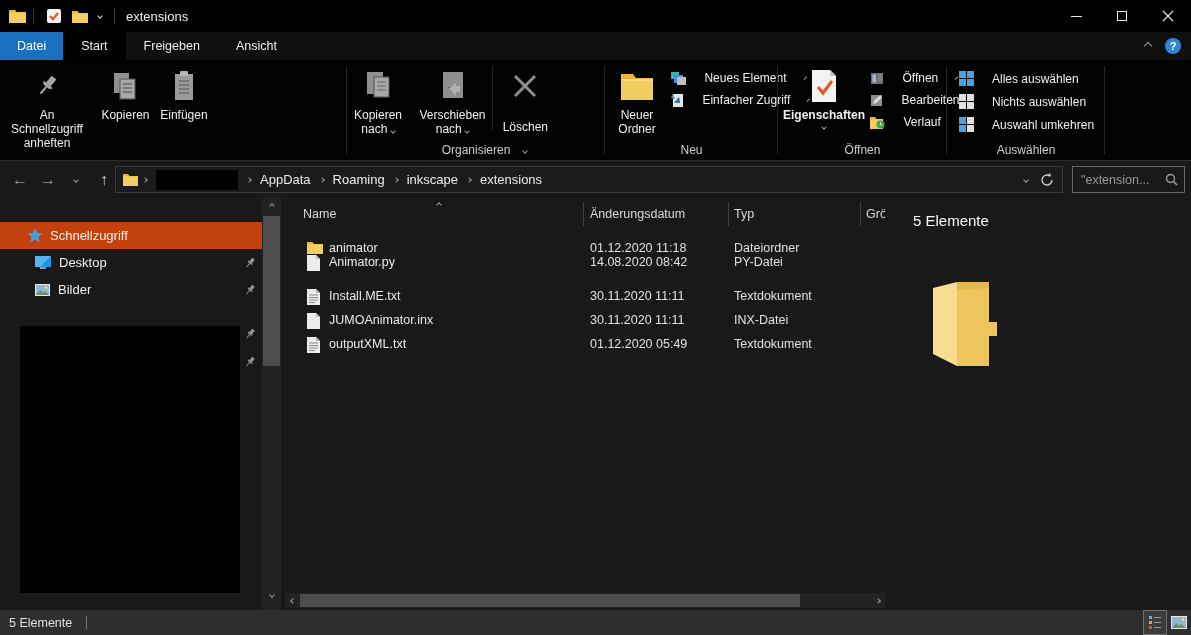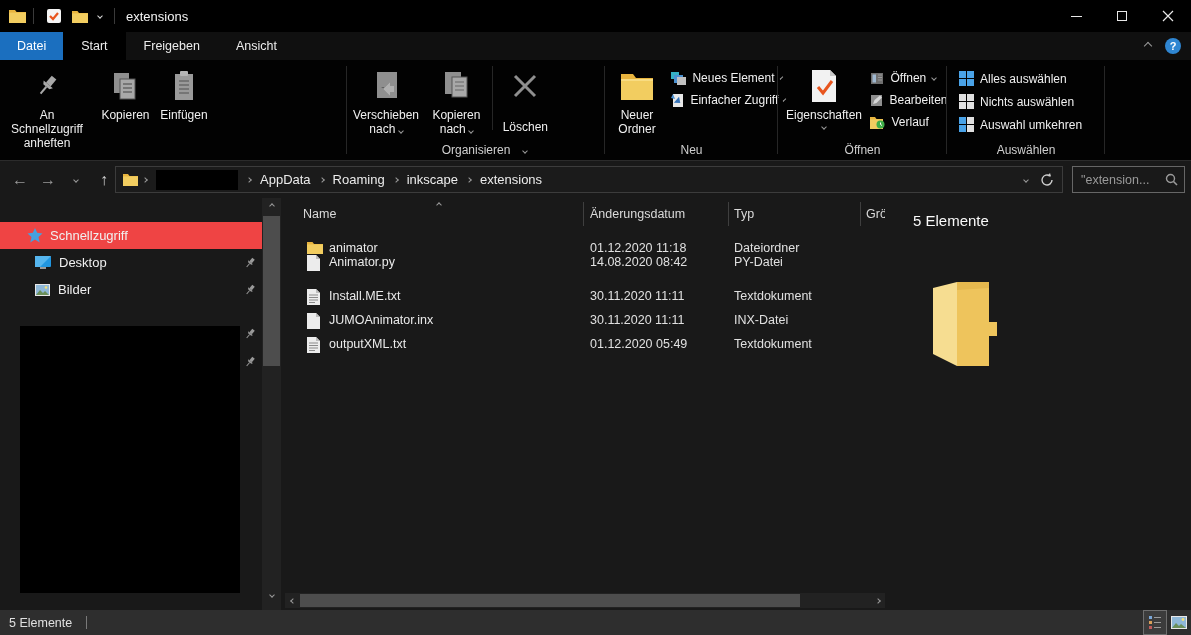--- a/index.html
+++ b/index.html
@@ -35,21 +35,21 @@
 
   
   .ribbon{position:absolute;left:0;top:60px;width:100%;height:101px;background:#020202;border-bottom:1px solid #2b2b2b;}
   .rgroup{position:absolute;top:0;height:100%;}
   .rgroup-sep{position:absolute;top:6px;bottom:6px;width:1px;background:#262626;}
   .rgroup-label{position:absolute;bottom:3px;left:0;right:0;text-align:center;font-size:12px;color:#cfcfcf;}
   .bigbtn{display:inline-flex;flex-direction:column;align-items:center;justify-content:flex-start;background:none;border:none;padding:4px 4px 0 4px;color:#f0f0f0;vertical-align:top;}
   .bigbtn .bic{height:44px;display:flex;align-items:center;justify-content:center;}
   .bigbtn .blabel{font-size:12px;line-height:14px;text-align:center;color:#f0f0f0;}
   .smallcol{display:inline-flex;flex-direction:column;gap:6px;padding-top:10px;vertical-align:top;}
-  .smallbtn{display:flex;align-items:center;gap:6px;background:none;border:none;padding:1px 2px;color:#f0f0f0;font-size:12px;text-align:right;}
+  .smallbtn{display:flex;align-items:center;gap:18px;background:none;border:none;padding:1px 2px;color:#f0f0f0;font-size:12px;text-align:right;}
   .smallbtn .slabel{color:#f0f0f0;font-size:12px;white-space:nowrap;}
   .ic{display:inline-flex;align-items:center;justify-content:center;}
 
   
   .addressbar{position:absolute;left:0;top:161px;width:100%;height:37px;background:#191919;display:flex;align-items:center;}
   .nav-btn{background:none;border:none;color:#9a9a9a;font-size:16px;width:28px;height:28px;display:flex;align-items:center;justify-content:center;padding:0;}
   .addr-field{position:absolute;left:115px;top:5px;width:948px;height:27px;border:1px solid #3c3c3c;background:#1b1b1b;display:flex;align-items:center;}
   .crumb{font-size:13px;color:#ececec;padding:0 4px;white-space:nowrap;}
   .crumb-sep{margin:0 5px;}
   .redact{width:82px;height:20px;background:#000;margin:0 4px;}
@@ -57,21 +57,21 @@
   .search-box{position:absolute;right:6px;top:5px;width:113px;height:27px;border:1px solid #666;background:#191919;display:flex;align-items:center;padding:0 6px;}
   .search-box input{flex:1;min-width:0;background:transparent;border:none;outline:none;color:#cfcfcf;font-size:12.5px;}
   .search-box input::placeholder{color:#9a9a9a;opacity:1;}
 
   
   .main{position:absolute;left:0;top:198px;width:100%;height:412px;background:#191919;}
 
   
   .sidebar{position:absolute;left:0;top:0;width:262px;height:100%;}
   .side-row{position:relative;height:27px;display:flex;align-items:center;font-size:13px;color:#f0f0f0;}
-  .side-row.selected{background:#ef4444;}
+  .side-row.selected{background:#c2410c;}
   .side-row .pin{position:absolute;right:6px;}
   .qa-icon{margin-left:27px;margin-right:7px;}
   .child-icon{margin-left:35px;margin-right:8px;}
   .side-redact{position:absolute;left:20px;top:128px;width:220px;height:267px;background:#000;}
   .lonely-pin{position:absolute;right:6px;}
 
   
   .v-scroll{position:absolute;left:262px;top:0;width:19px;height:100%;background:#222;}
   .v-scroll .thumb{position:absolute;left:1px;width:17px;background:#4d4d4d;}
   .scroll-chev{position:absolute;left:0;width:19px;height:15px;display:flex;align-items:center;justify-content:center;}
@@ -233,40 +233,40 @@
                 <path d="M4 10l4-4M4 6v4h4" stroke="#2b2b2b" stroke-width="1.2" fill="none"></path>
               </svg>
           </span>
           <span class="slabel">Verknüpfung einfügen</span>
         </button>
       </div>
       <div class="rgroup-sep" style="right:0;"></div>
     </div>
 
     <div class="rgroup" style="left:347px;width:258px;">
+      <button class="bigbtn" style="width:62px;">
+        <span class="bic ic">
+          <svg width="28" height="30" viewBox="0 0 28 30">
+              <rect x="3" y="1" width="16" height="22" fill="#8f8f8f"></rect>
+              <rect x="10" y="6" width="15" height="20" fill="#a8a8a8" stroke="#555"></rect>
+              <path d="M13 11h9M13 15h9M13 19h9" stroke="#666" stroke-width="1.2"></path>
+            </svg>
+        </span>
+        <span class="blabel"><span>Kopieren nach</span> <span class="chev sm"></span></span>
+      </button>
       <button class="bigbtn" style="width:70px;margin-left:4px;">
         <span class="bic ic">
           <svg width="26" height="30" viewBox="0 0 26 30">
               <rect x="4" y="1" width="20" height="26" fill="#8f8f8f"></rect>
               <path d="M8 16h9v-5l-7 7 7 7v-5h-3" fill="#5f5f5f"></path>
               <path d="M17 11l-7 7 7 7v-4h4v-6h-4z" fill="#b0b0b0"></path>
             </svg>
         </span>
         <span class="blabel"><span>Verschieben nach</span> <span class="chev sm"></span></span>
       </button>
-      <button class="bigbtn" style="width:62px;">
-        <span class="bic ic">
-          <svg width="28" height="30" viewBox="0 0 28 30">
-              <rect x="3" y="1" width="16" height="22" fill="#8f8f8f"></rect>
-              <rect x="10" y="6" width="15" height="20" fill="#a8a8a8" stroke="#555"></rect>
-              <path d="M13 11h9M13 15h9M13 19h9" stroke="#666" stroke-width="1.2"></path>
-            </svg>
-        </span>
-        <span class="blabel"><span>Kopieren nach</span> <span class="chev sm"></span></span>
-      </button>
       <div style="display:inline-block;width:1px;height:64px;background:#262626;vertical-align:top;margin-top:6px;"></div>
       <button class="bigbtn" style="width:56px;gap:12px;">
         <span class="bic ic">
           <svg width="26" height="26" viewBox="0 0 26 26">
               <path d="M3 3l20 20M23 3L3 23" stroke="#8f8f8f" stroke-width="3"></path>
             </svg>
         </span>
         <span class="blabel">Löschen</span>
         <span class="chev sm" style="margin-top:3px;"></span>
       </button>
@@ -316,21 +316,21 @@
           </span>
           <span class="slabel">Einfacher Zugriff</span>
           <span class="chev sm"></span>
         </button>
       </div>
       <div class="rgroup-sep" style="right:0;"></div>
       <div class="rgroup-label">Neu</div>
     </div>
 
     <div class="rgroup" style="left:778px;width:169px;">
-      <button class="bigbtn" style="width:80px;margin-left:6px;">
+      <button class="bigbtn" style="width:80px;margin-left:6px;font-weight:bold;">
         <span class="bic ic">
           <svg width="26" height="32" viewBox="0 0 26 32">
               <path d="M1 0h18l6 6v26H1z" fill="#f2f2f2"></path>
               <path d="M19 0l6 6h-6z" fill="#c8c8c8"></path>
               <path d="M7 17l5 6 9-12" stroke="#e8551e" stroke-width="3" fill="none"></path>
             </svg>
         </span>
         <span class="blabel">Eigenschaften</span>
         <span class="chev sm" style="margin-top:3px;"></span>
       </button>

